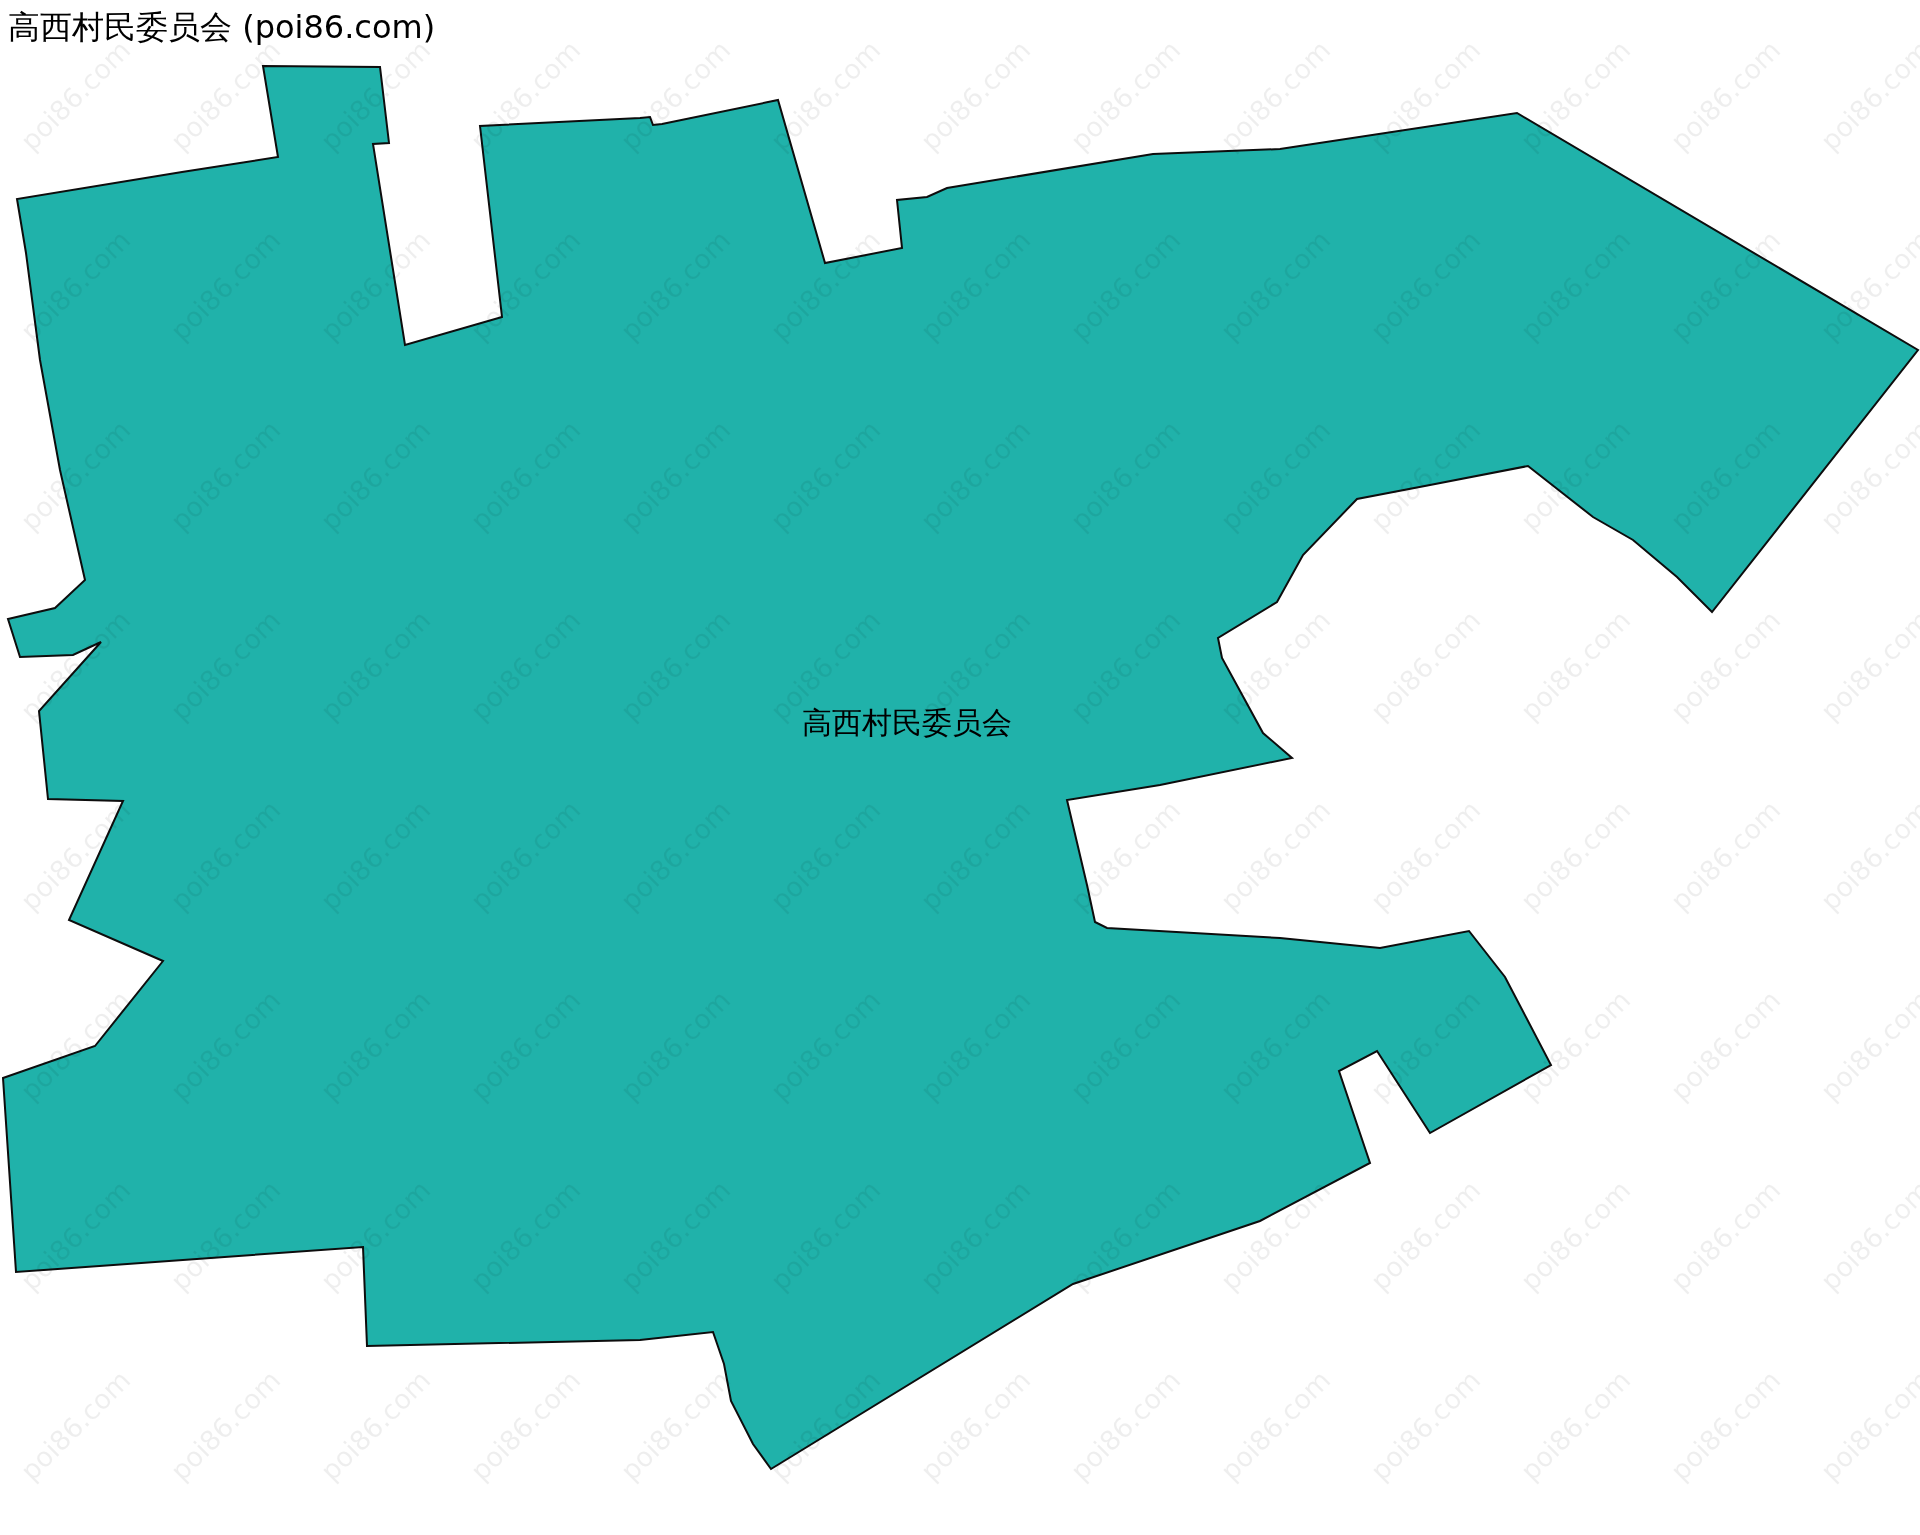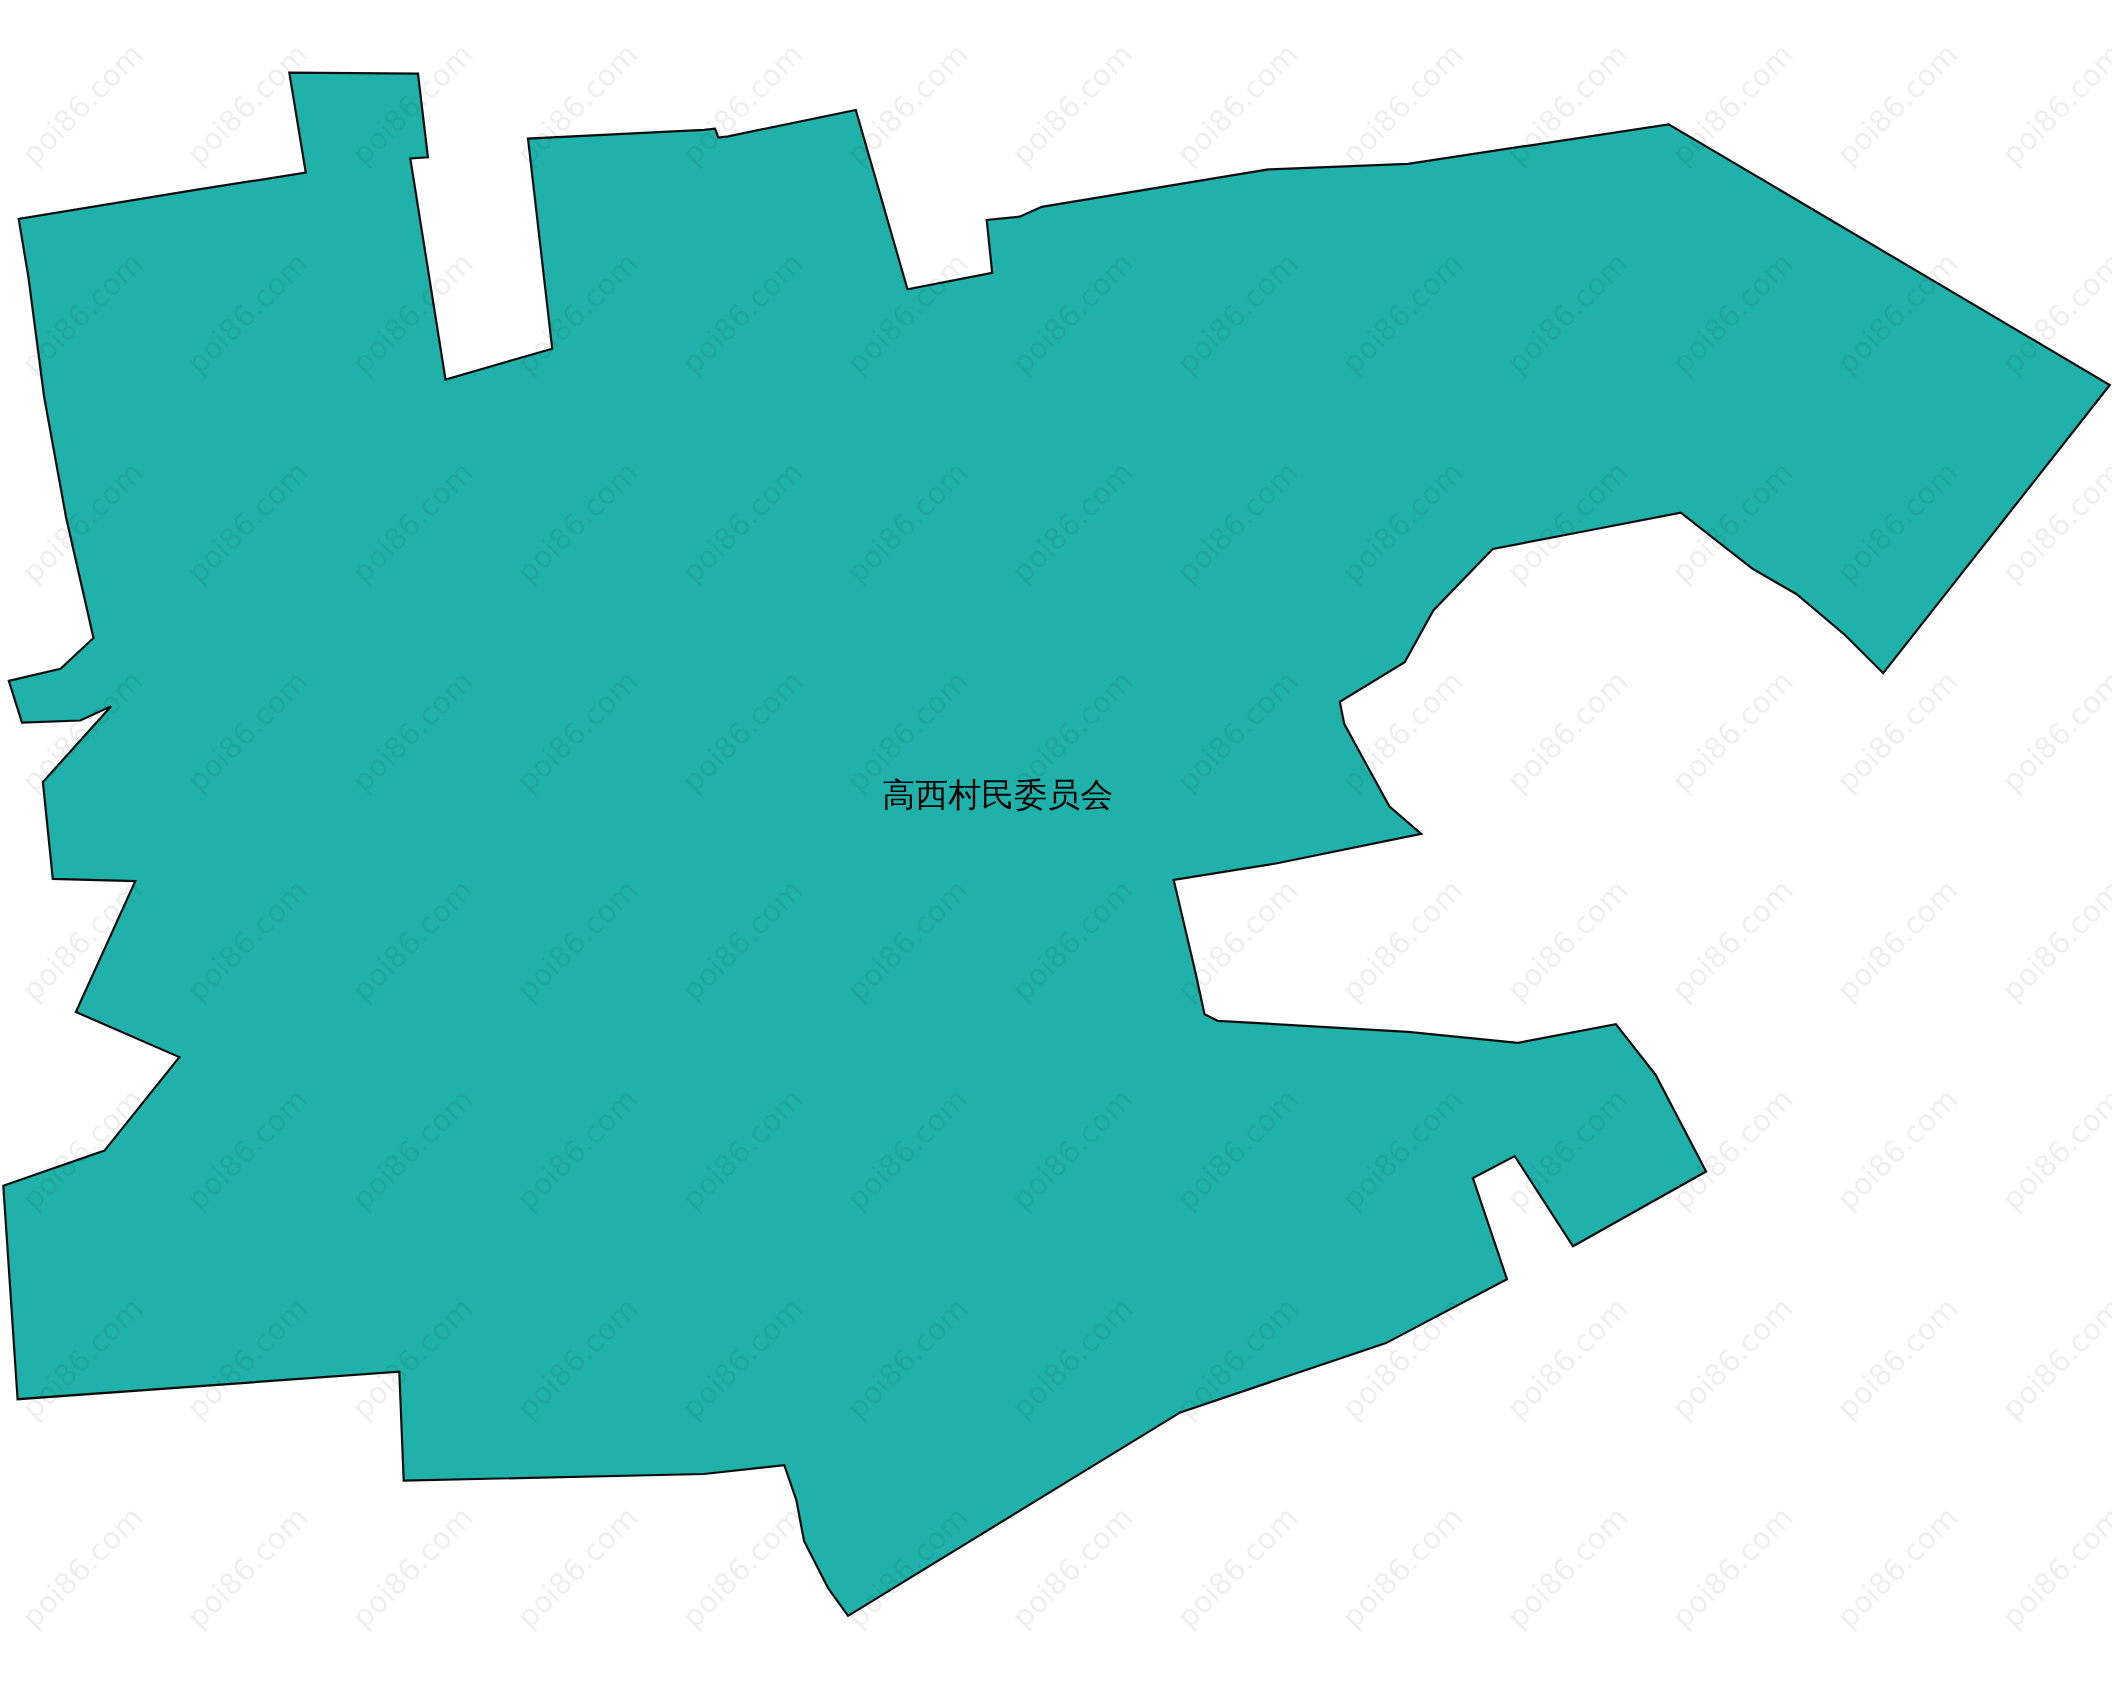--- a/index.html
+++ b/index.html
@@ -181,13 +181,14 @@
       <span class="wm-cell" style="left: 900px; top: 1520px; color: rgba(0, 0, 0, 0.067); font-size: 27px; transform: rotate(-45deg);">poi86.com</span>
       <span class="wm-cell" style="left: 1050px; top: 1520px; color: rgba(0, 0, 0, 0.067); font-size: 27px; transform: rotate(-45deg);">poi86.com</span>
       <span class="wm-cell" style="left: 1200px; top: 1520px; color: rgba(0, 0, 0, 0.067); font-size: 27px; transform: rotate(-45deg);">poi86.com</span>
       <span class="wm-cell" style="left: 1350px; top: 1520px; color: rgba(0, 0, 0, 0.067); font-size: 27px; transform: rotate(-45deg);">poi86.com</span>
       <span class="wm-cell" style="left: 1500px; top: 1520px; color: rgba(0, 0, 0, 0.067); font-size: 27px; transform: rotate(-45deg);">poi86.com</span>
       <span class="wm-cell" style="left: 1650px; top: 1520px; color: rgba(0, 0, 0, 0.067); font-size: 27px; transform: rotate(-45deg);">poi86.com</span>
       <span class="wm-cell" style="left: 1800px; top: 1520px; color: rgba(0, 0, 0, 0.067); font-size: 27px; transform: rotate(-45deg);">poi86.com</span>
       <span class="wm-cell" style="left: 1950px; top: 1520px; color: rgba(0, 0, 0, 0.067); font-size: 27px; transform: rotate(-45deg);">poi86.com</span>
     </div>
 
+  <div class="page-title">高西村民委员会 (poi86.com)</div>
 </div>
 
 </body></html>

